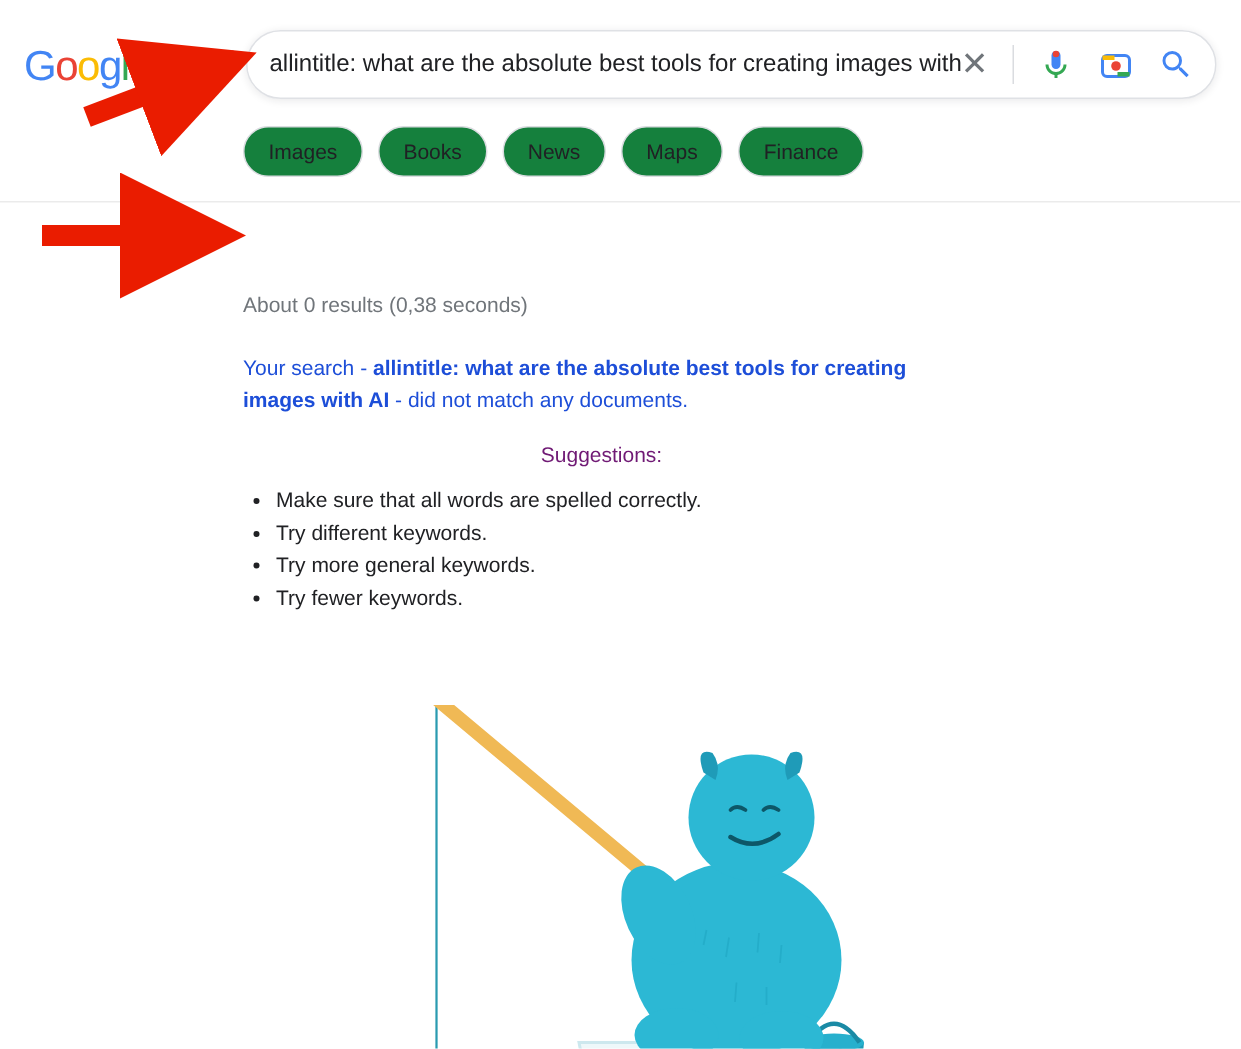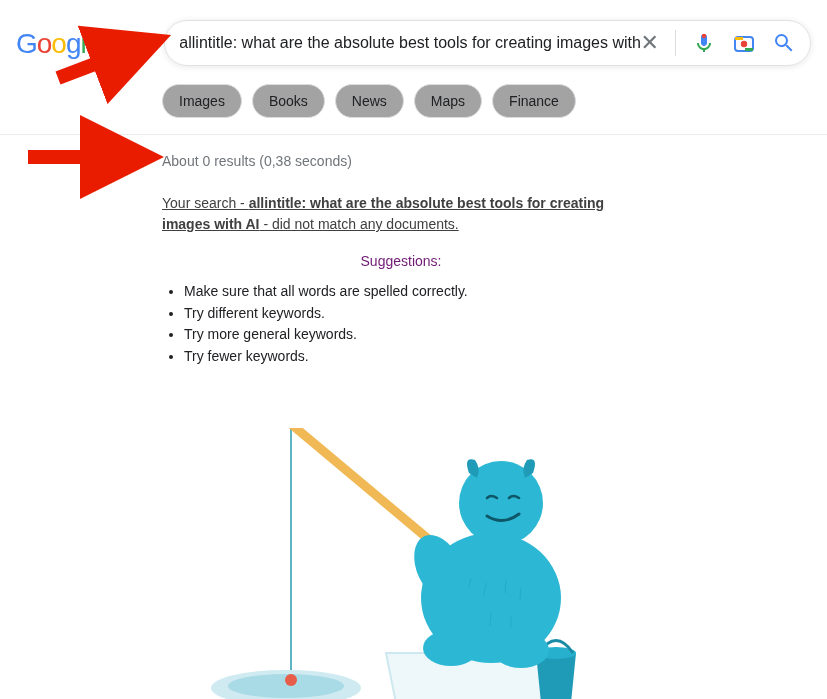--- a/index.html
+++ b/index.html
@@ -18,26 +18,26 @@
     .search-bar { flex: 1; display: flex; align-items: center; border: 1px solid #dfe1e5; border-radius: 24px; height: 46px; padding: 0 14px; box-shadow: 0 1px 6px rgba(32,33,36,0.1); max-width: 660px; }
     .search-input { flex: 1; border: none; outline: none; font-size: 16px; color: #202124; background: transparent; }
     .search-icons { display: flex; align-items: center; gap: 16px; }
     .icon-btn { display: flex; align-items: center; justify-content: center; cursor: pointer; }
     .clear-x { color: #70757a; font-size: 22px; font-weight: 300; }
     .divider { width: 1px; height: 26px; background: #dadce0; }
     
     .mic-icon svg, .camera-icon svg, .search-icon svg { width: 24px; height: 24px; }
     
     .tabs { display: flex; gap: 10px; padding: 18px 0 16px 162px; border-bottom: 1px solid #ebebeb; }
-    .tab { border: 1px solid #dadce0; border-radius: 20px; padding: 8px 16px; font-size: 14px; color: #202124; cursor: pointer; background: #a3a3a3; }
+    .tab { border: 1px solid #dadce0; border-radius: 20px; padding: 8px 16px; font-size: 14px; color: #202124; cursor: pointer; background: #15803d; }
     
     .results-area { padding: 18px 0 0 162px; max-width: 640px; }
-    .result-stats { color: #70757a; font-size: 14px; margin-bottom: 24px; }
+    .result-stats { color: #70757a; font-size: 14px; margin-bottom: 24px; margin-top: 42px; }
     
-    .no-match { font-size: 14px; color: #404040; line-height: 1.5; margin-bottom: 18px; text-decoration: underline; }
+    .no-match { font-size: 14px; color: #1d4ed8; line-height: 1.5; margin-bottom: 18px; }
     .no-match b { font-weight: bold; }
     
     .suggestions-title { font-size: 14px; color: #701a75; margin-bottom: 12px; text-align: center; }
     .suggestions-list { padding-left: 22px; }
     .suggestions-list li { font-size: 14px; color: #202124; line-height: 1.55; }
     
     .illustration { margin-top: 60px; display: flex; justify-content: center; }
     
     .arrow { position: absolute; z-index: 10; }
     .arrow svg { overflow: visible; }

